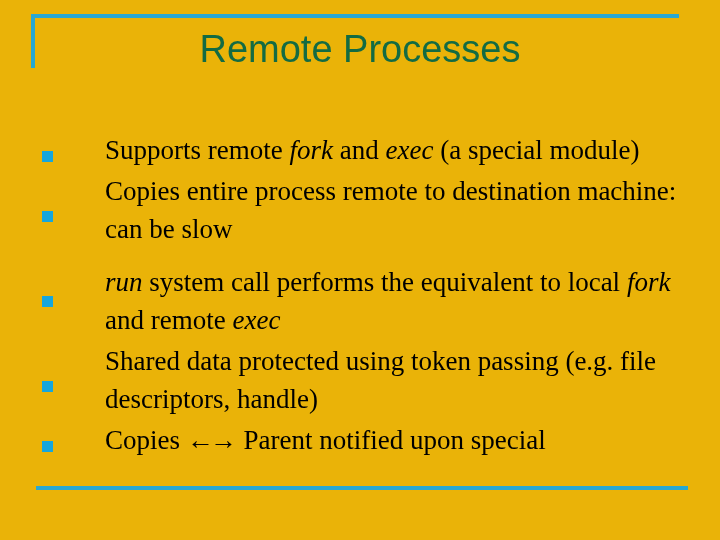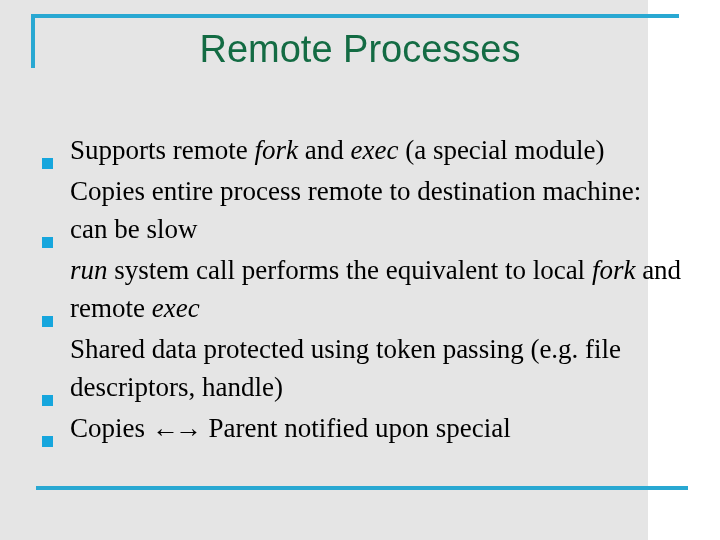--- a/index.html
+++ b/index.html
@@ -9,23 +9,23 @@
   }
   body {
     width: 720px;
     height: 540px;
     overflow: hidden;
     font-family: "Liberation Serif", "DejaVu Serif", serif;
   }
 
   #slide {
     position: relative;
-    width: 648px;
+    width: 720px;
     height: 540px;
-    background: #e5e5e5;
+    background: #eab308;
     box-sizing: border-box;
   }
 
   
   .rule-top {
     position: absolute;
     left: 31px;
     top: 14px;
     width: 648px;
     height: 4px;
@@ -66,22 +66,23 @@
 
   
   .body {
     position: absolute;
     left: 42px;
     top: 131px;
     width: 640px;
   }
   .bullet-row {
     display: flex;
-    align-items: flex-end;
+    align-items: center;
     margin-bottom: 3px;
+    gap: 35px;
   }
   .bullet-marker {
     flex: 0 0 auto;
     width: 11px;
     height: 11px;
     background: #16a6dd;
     margin-top: 13px;
     margin-right: 17px;
   }
   .bullet-text {
@@ -117,21 +118,21 @@
   <div class="bullet-row">
         <span class="bullet-marker" style="background: rgb(22, 166, 221);"></span>
         <div class="bullet-text" style="color: rgb(0, 0, 0);"><span>Supports remote </span><i>fork</i><span> and </span><i>exec</i><span> (a special module)</span></div>
       </div>
       <div class="bullet-row">
         <span class="bullet-marker" style="background: rgb(22, 166, 221);"></span>
         <div class="bullet-text" style="color: rgb(0, 0, 0);"><span>Copies entire process remote to destination machine: can be slow</span></div>
       </div>
       <div class="bullet-row">
         <span class="bullet-marker" style="background: rgb(22, 166, 221);"></span>
-        <div class="bullet-text" style="color: rgb(0, 0, 0);"><i>run</i><span> system call performs the equivalent to local </span><i>fork</i><span> and remote </span><i>exec</i></div>
+        <div class="bullet-text" style="color: rgb(0, 0, 0); margin-top: 12px;"><i>run</i><span> system call performs the equivalent to local </span><i>fork</i><span> and remote </span><i>exec</i></div>
       </div>
       <div class="bullet-row">
         <span class="bullet-marker" style="background: rgb(22, 166, 221);"></span>
         <div class="bullet-text" style="color: rgb(0, 0, 0); font-family: Liberation Serif, serif;"><span>Shared data protected using token passing (e.g. file descriptors, handle)</span></div>
       </div>
       <div class="bullet-row">
         <span class="bullet-marker" style="background: rgb(22, 166, 221);"></span>
         <div class="bullet-text" style="color: rgb(0, 0, 0);"><span>Copies </span><span class="arrow">←→</span><span> Parent notified upon special</span></div>
       </div>
     </div>

